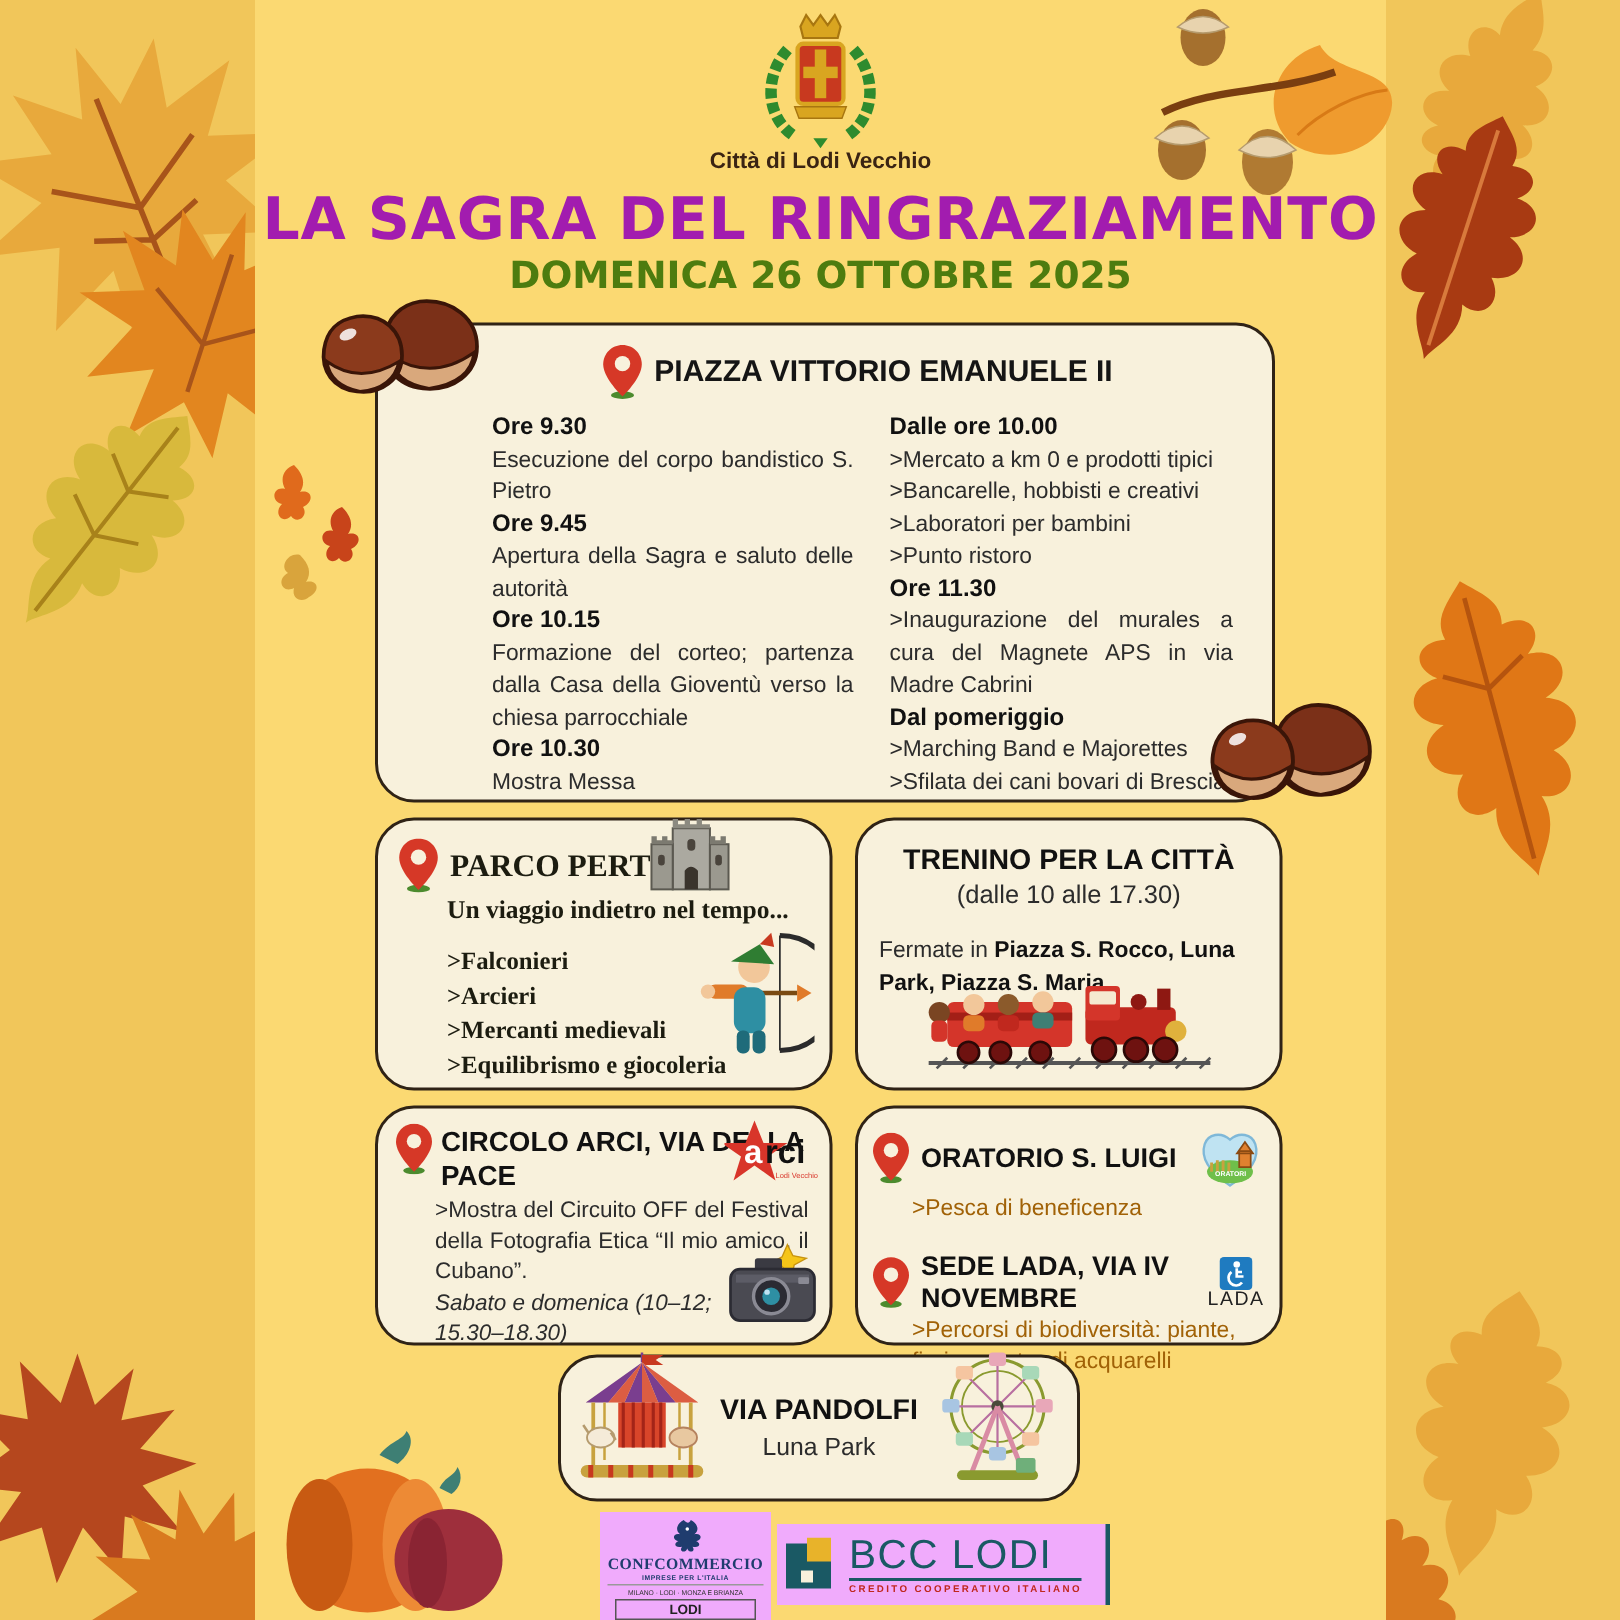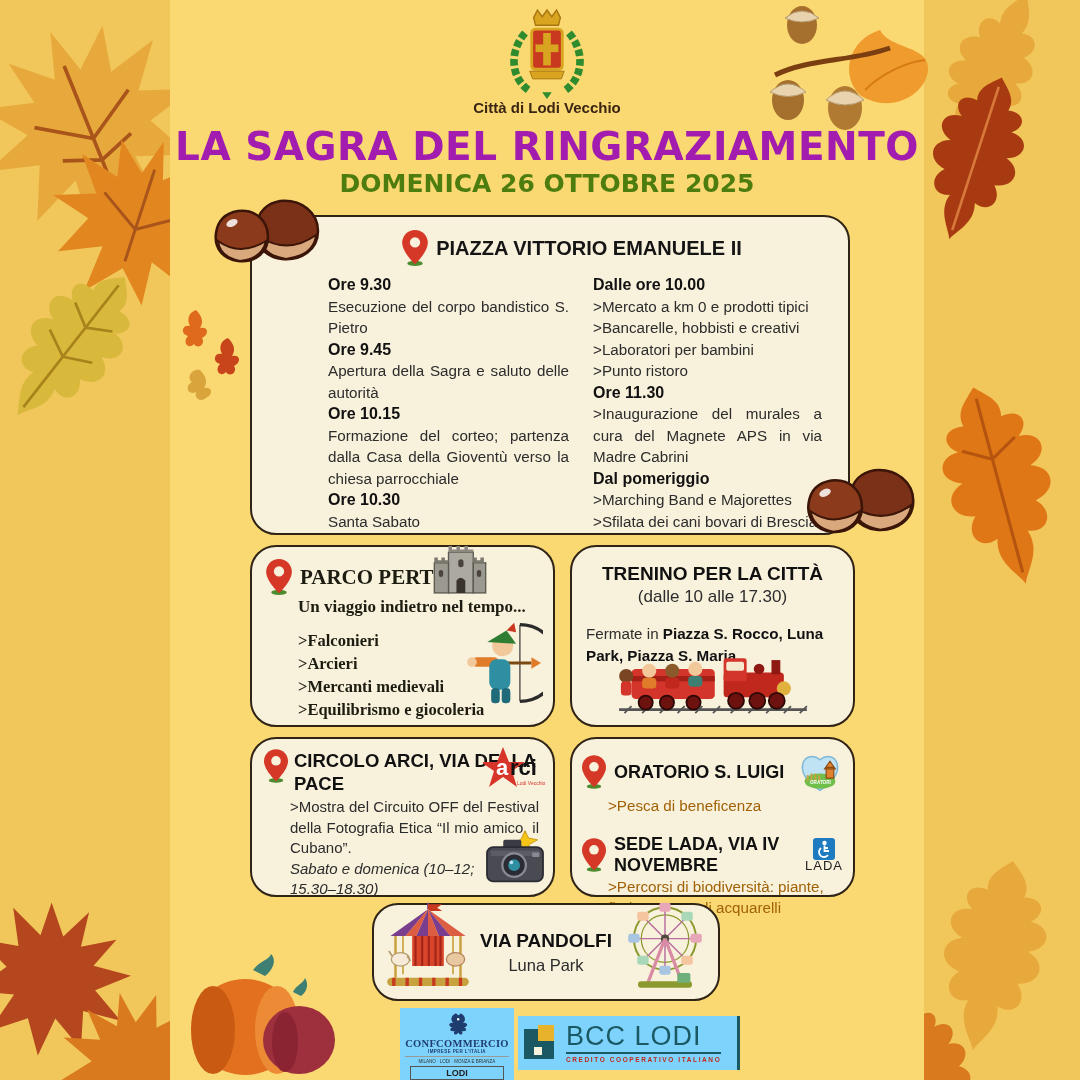--- a/index.html
+++ b/index.html
@@ -61,21 +61,21 @@
   .lada-badge{display:flex;flex-direction:column;align-items:center;line-height:12px;}
   .lada-label{font-size:13px;color:#222;letter-spacing:1px;}
 
   .pandolfi{left:202px;top:903px;width:348px;height:98px;display:flex;align-items:center;justify-content:center;}
   .pan-center{text-align:center;}
   .pan-title{font-weight:800;font-size:19px;color:#111;}
   .pan-sub{font-size:16.5px;color:#2c2c2c;margin-top:4px;}
   .carousel-wrap{position:absolute;left:8px;bottom:4px;}
   .ferris-wrap{position:absolute;right:8px;bottom:4px;}
 
-  .logo-card{position:absolute;background:#7dd3fc;z-index:2;}
+  .logo-card{position:absolute;background:#f0abfc;z-index:2;}
   .conf-card{left:230px;top:1008px;width:114px;height:72px;display:flex;flex-direction:column;align-items:center;padding-top:3px;box-sizing:border-box;}
   .conf-name{font-family:"Liberation Serif",serif;font-weight:bold;font-size:10.5px;color:#1F3C6E;letter-spacing:.3px;margin-top:1px;}
   .conf-tag{font-size:4.5px;font-weight:bold;color:#1F3C6E;letter-spacing:.4px;}
   .conf-region{font-size:4.5px;color:#333;margin-top:2px;border-top:1px solid #999;padding-top:2px;width:92%;text-align:center;}
   .conf-city{margin-top:2px;border:1px solid #555;width:80%;text-align:center;font-weight:800;font-size:9px;color:#222;padding:1px 0;}
   .bcc-card{left:348px;top:1016px;width:222px;height:54px;display:flex;align-items:center;padding:4px 6px;box-sizing:border-box;gap:6px;border-right:3px solid #1A5964;}
   .bcc-text{display:flex;flex-direction:column;}
   .bcc-name{font-weight:400;font-size:27px;color:#1A5964;letter-spacing:1px;line-height:27px;}
   .bcc-tag{font-size:6.5px;color:#C0281E;letter-spacing:1.6px;font-weight:bold;margin-top:2px;border-top:2px solid #1A5964;padding-top:2px;}
 </style>
@@ -194,21 +194,21 @@
       </div>
       <div class="piazza-cols">
         <div class="col-l">
           <div class="tm">Ore 9.30</div>
           <div class="ds">Esecuzione del corpo bandistico S. Pietro</div>
           <div class="tm">Ore 9.45</div>
           <div class="ds">Apertura della Sagra e saluto delle autorità</div>
           <div class="tm">Ore 10.15</div>
           <div class="ds">Formazione del corteo; partenza dalla Casa della Gioventù verso la chiesa parrocchiale</div>
           <div class="tm">Ore 10.30</div>
-          <div class="ds">Santa Sabato</div>
+          <div class="ds">Mostra Messa</div>
         </div>
         <div class="col-r">
           <div class="tm">Dalle ore 10.00</div>
           <div class="it">&gt;Mercato a km 0 e prodotti tipici</div>
           <div class="it">&gt;Bancarelle, hobbisti e creativi</div>
           <div class="it">&gt;Laboratori per bambini</div>
           <div class="it">&gt;Punto ristoro</div>
           <div class="tm">Ore 11.30</div>
           <div class="it">&gt;Inaugurazione del murales a cura del Magnete APS in via Madre Cabrini</div>
           <div class="tm">Dal pomeriggio</div>

